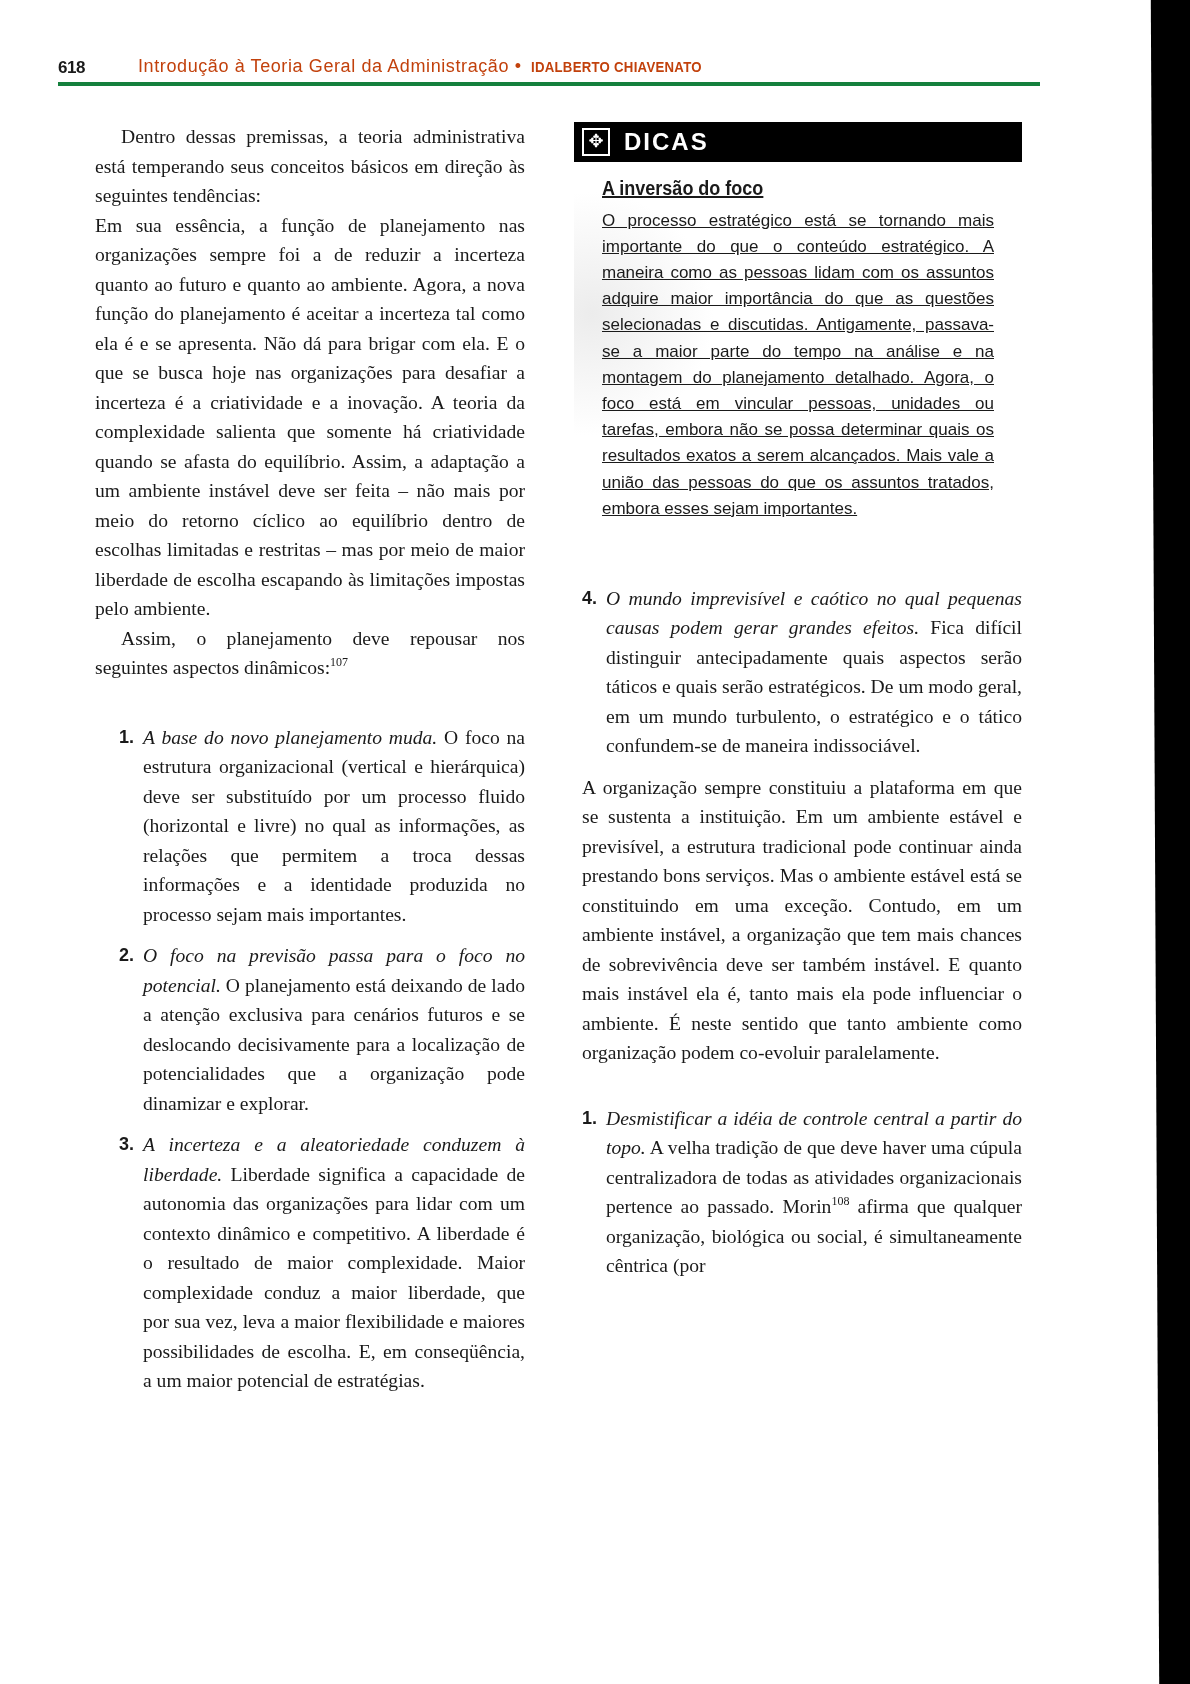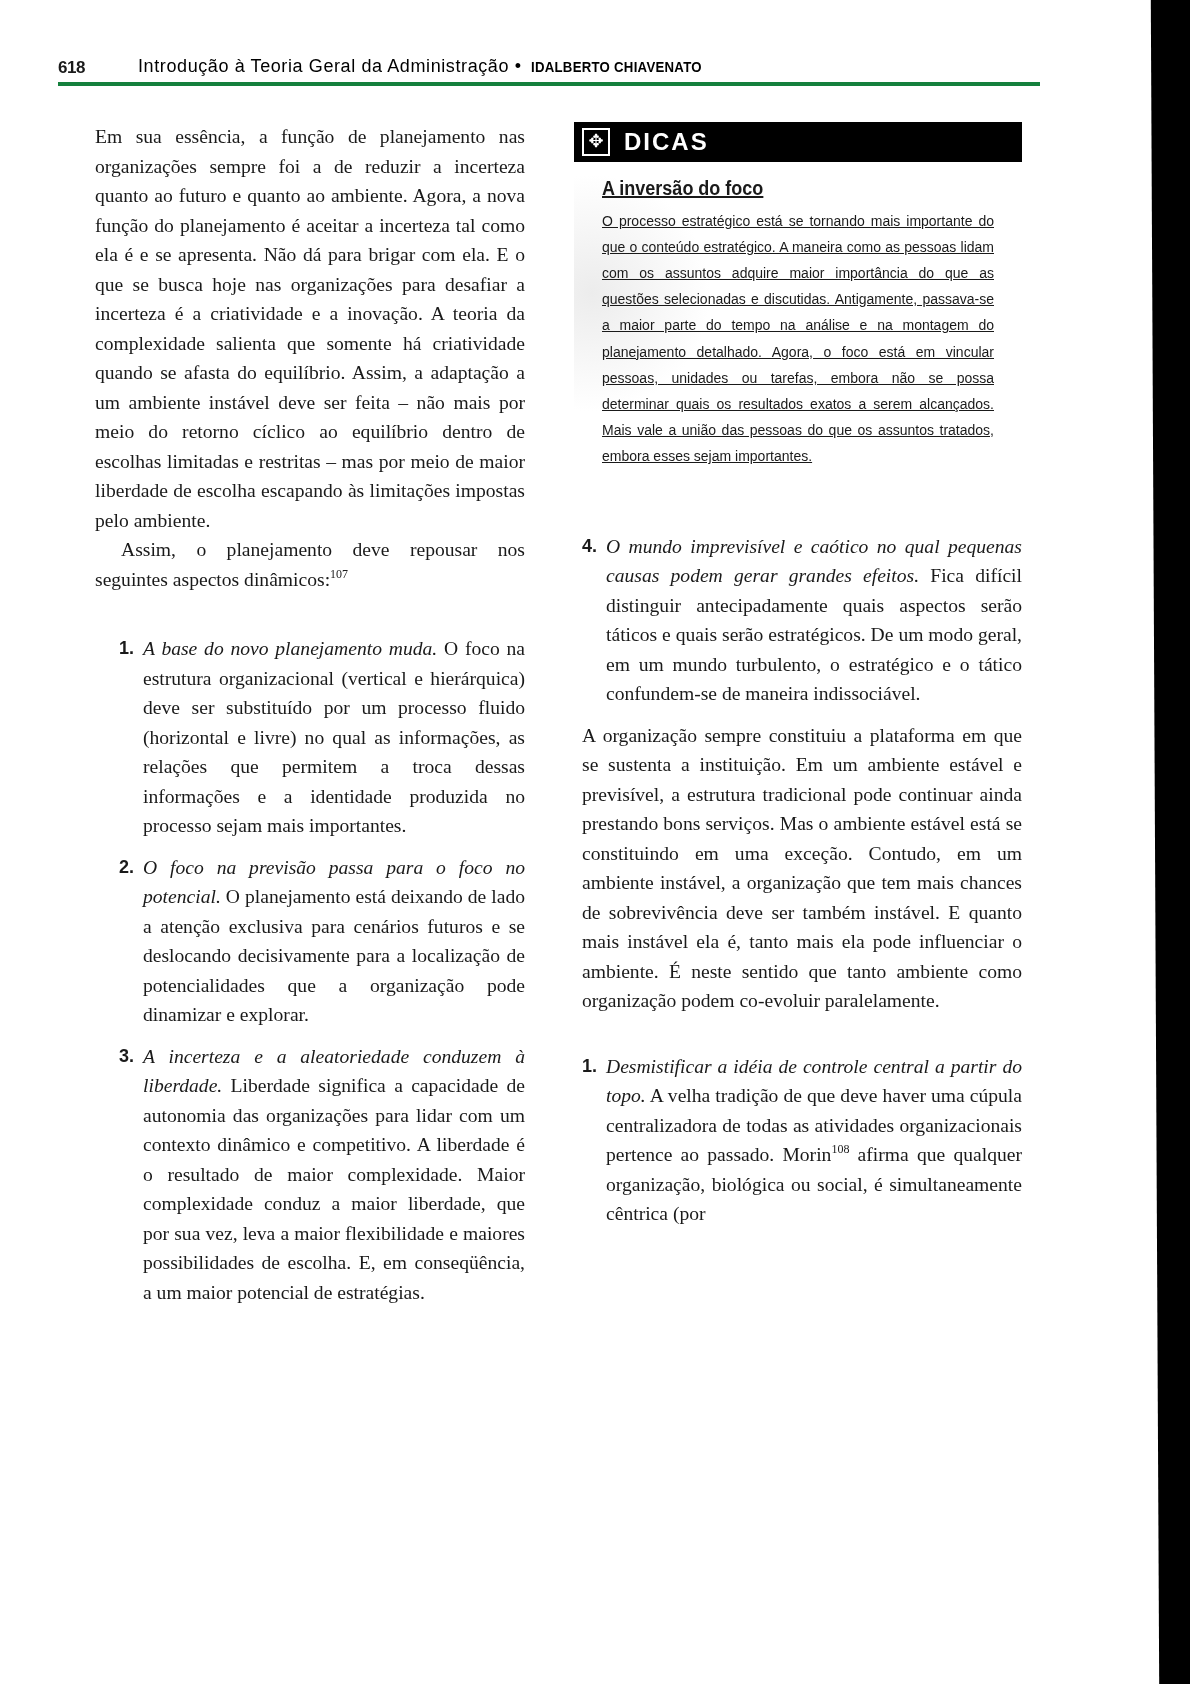--- a/index.html
+++ b/index.html
@@ -1,57 +1,58 @@
 <!DOCTYPE html>
 <html><head>
 <meta charset="utf-8">
 <style>
   html, body { margin: 0; padding: 0; }
   body { width: 1190px; height: 1684px; background: #ffffff; position: relative; overflow: hidden; font-family: "Liberation Serif", serif; color: #1a1a1a; }
   .scan-edge { position: absolute; top: 0; right: 0; width: 56px; height: 1684px; background: #000; clip-path: polygon(30% 0, 100% 0, 100% 100%, 45% 100%); }
   .page-header { position: absolute; left: 58px; top: 56px; width: 982px; height: 26px; border-bottom: 4px solid #15803d; }
   .page-number { position: absolute; left: 0; top: 2px; font-family: "Liberation Sans", sans-serif; font-weight: bold; font-size: 17px; letter-spacing: -0.5px; }
-  .book-title { position: absolute; left: 80px; top: 0; font-family: "Liberation Sans", sans-serif; font-size: 18px; letter-spacing: 0.6px; color: #000000; }
+  .book-title { position: absolute; left: 80px; top: 0; font-family: "Liberation Sans", sans-serif; font-size: 18px; letter-spacing: 0.6px; color: #c2410c; }
   .book-author { font-family: "Liberation Sans", sans-serif; font-weight: bold; font-size: 15px; letter-spacing: 0.3px; transform: scaleX(0.88); transform-origin: left; display: inline-block; margin-left: 4px; }
   .col { position: absolute; font-size: 19.6px; line-height: 29.5px; text-align: justify; }
   .col-left { left: 95px; top: 122px; width: 430px; }
   .col-right { left: 582px; top: 122px; width: 440px; }
   p { margin: 0; }
   .indent { text-indent: 26px; }
   .section-heading { font-family: "Liberation Sans", sans-serif; font-weight: bold; font-size: 19px; margin: 24px 0 8px 0; line-height: 26px; }
   .list { margin: 0; padding: 0; list-style: none; }
   .list li { position: relative; padding-left: 48px; margin-bottom: 12px; }
   .list-num { position: absolute; left: 24px; font-family: "Liberation Sans", sans-serif; font-weight: bold; font-size: 18px; }
   .list-right li { padding-left: 24px; }
   .list-right .list-num { left: 0; }
   em { font-style: italic; }
   sup { font-size: 12px; line-height: 0; }
   .tips-box { position: relative; width: 448px; margin-left: -8px; }
   .tips-header { background: #000; color: #fff; height: 40px; display: flex; align-items: center; padding-left: 8px; }
   .tips-icon { width: 28px; height: 28px; border: 2px solid #fff; box-sizing: border-box; display: flex; align-items: center; justify-content: center; font-size: 18px; color: #fff; margin-right: 14px; }
   .tips-label { font-family: "Liberation Sans", sans-serif; font-weight: bold; font-size: 24px; letter-spacing: 2px; }
   .tips-body { padding: 12px 28px 20px 28px; background: radial-gradient(circle at 4% 40%, #ececec 0, #fff 25%); text-decoration: underline; }
   .tips-title { font-family: "Liberation Sans", sans-serif; font-weight: bold; font-size: 20px; margin-bottom: 4px; transform: scaleX(0.9); transform-origin: left; }
-  .tips-text { font-family: "Liberation Sans", sans-serif; font-size: 14px; line-height: 26.2px; text-align: justify; }
+  .tips-text { font-family: "Liberation Sans", sans-serif; font-size: 17px; line-height: 26.2px; text-align: justify; }
 </style>
 </head>
 <body>
 
 <div class="scan-edge"></div>
 
 <div class="page-header">
   <span class="page-number">618</span>
   <span class="book-title">
     <span>Introdução à Teoria Geral da Administração</span>
     <span>•</span>
     <span class="book-author">IDALBERTO CHIAVENATO</span>
   </span>
 </div>
 
 <div class="col col-left">
+  <p class="indent">Dentro dessas premissas, a teoria administrativa está temperando seus conceitos básicos em direção às seguintes tendências:</p>
   <p>Em sua essência, a função de planejamento nas organizações sempre foi a de reduzir a incerteza quanto ao futuro e quanto ao ambiente. Agora, a nova função do planejamento é aceitar a incerteza tal como ela é e se apresenta. Não dá para brigar com ela. E o que se busca hoje nas organizações para desafiar a incerteza é a criatividade e a inovação. A teoria da complexidade salienta que somente há criatividade quando se afasta do equilíbrio. Assim, a adaptação a um ambiente instável deve ser feita – não mais por meio do retorno cíclico ao equilíbrio dentro de escolhas limitadas e restritas – mas por meio de maior liberdade de escolha escapando às limitações impostas pelo ambiente.</p>
   <p class="indent"><span>Assim, o planejamento deve repousar nos seguintes aspectos dinâmicos:</span><sup>107</sup></p>
   <div style="height:40px"></div>
   <ol class="list">
     <li>
       <span class="list-num">1.</span>
       <em>A base do novo planejamento muda.</em><span> O foco na estrutura organizacional (vertical e hierárquica) deve ser substituído por um processo fluido (horizontal e livre) no qual as informações, as relações que permitem a troca dessas informações e a identidade produzida no processo sejam mais importantes.</span>
     </li>
     <li>
       <span class="list-num">2.</span>

